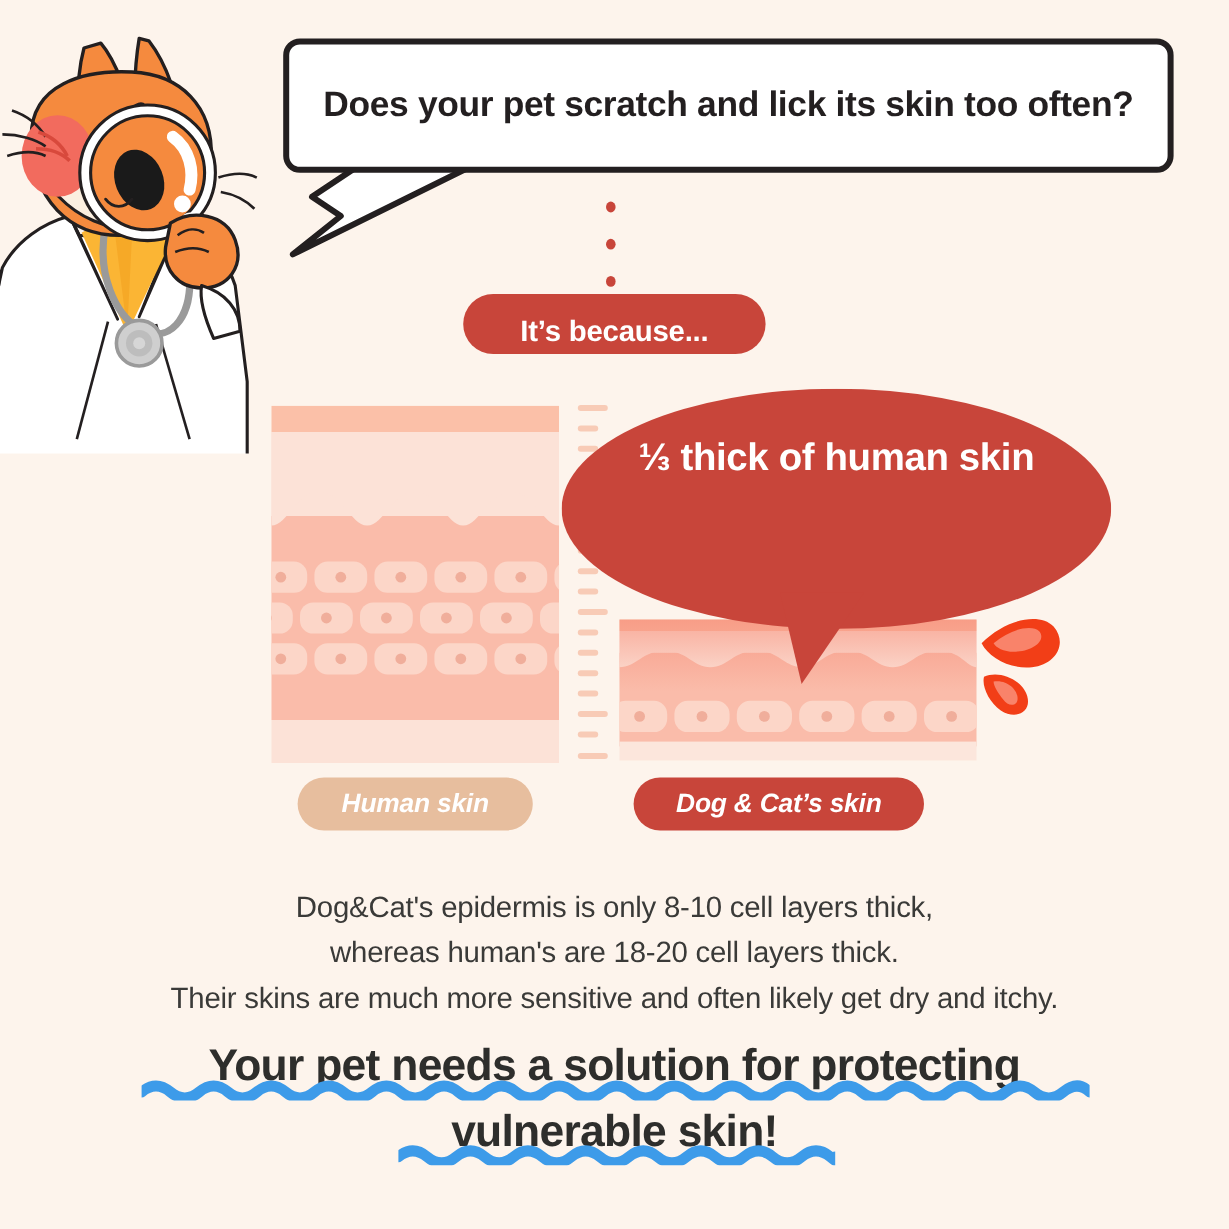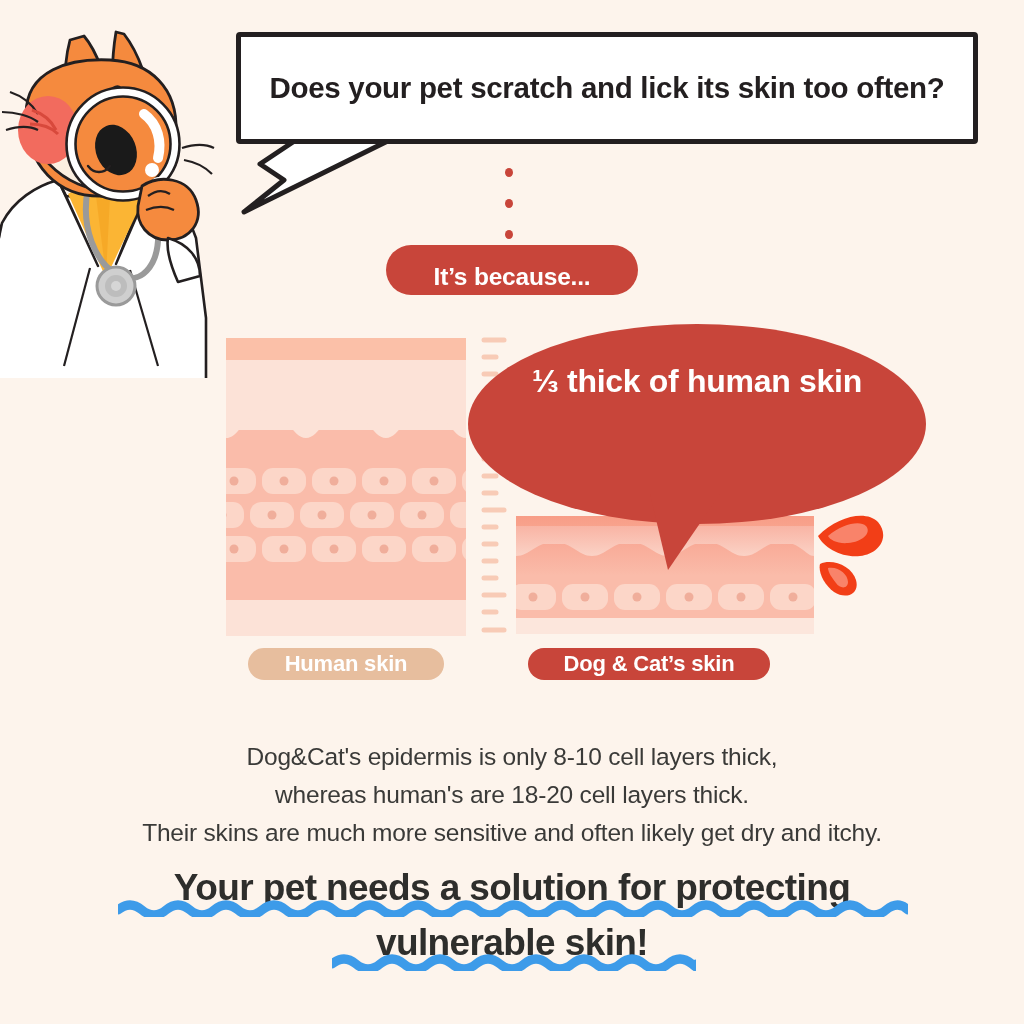--- a/index.html
+++ b/index.html
@@ -25,21 +25,21 @@
     width: 240px; height: 360px;
   }
 
   
   #question-bubble {
     position: absolute;
     left: 236px; top: 32px;
     width: 742px; height: 112px;
     background: #FFFFFF;
     border: 5px solid #231F20;
-    border-radius: 4px;
+    border-radius: 14px;
     box-sizing: border-box;
     display: flex;
     align-items: center;
     justify-content: center;
   }
   #question-bubble .q-text {
     font-size: 29.5px;
     font-weight: bold;
     color: #231F20;
     letter-spacing: -0.3px;
@@ -110,29 +110,30 @@
     font-size: 32px;
     font-weight: bold;
     line-height: 43px;
     letter-spacing: -0.3px;
     pointer-events: none;
   }
 
   
   .label-pill {
     position: absolute;
-    height: 32px;
+    height: 44px;
     border-radius: 22px;
     display: flex;
     align-items: center;
     justify-content: center;
     color: #FFFFFF;
     font-size: 22px;
     font-weight: bold;
     letter-spacing: -0.2px;
+    font-style: italic;
   }
   #human-label { left: 248px; top: 648px; width: 196px; background: #E7BE9E; }
   #pet-label   { left: 528px; top: 648px; width: 242px; background: #C8453A; }
 
   
   #paragraph {
     position: absolute;
     left: 0; top: 722px;
     width: 1024px;
     text-align: center;

